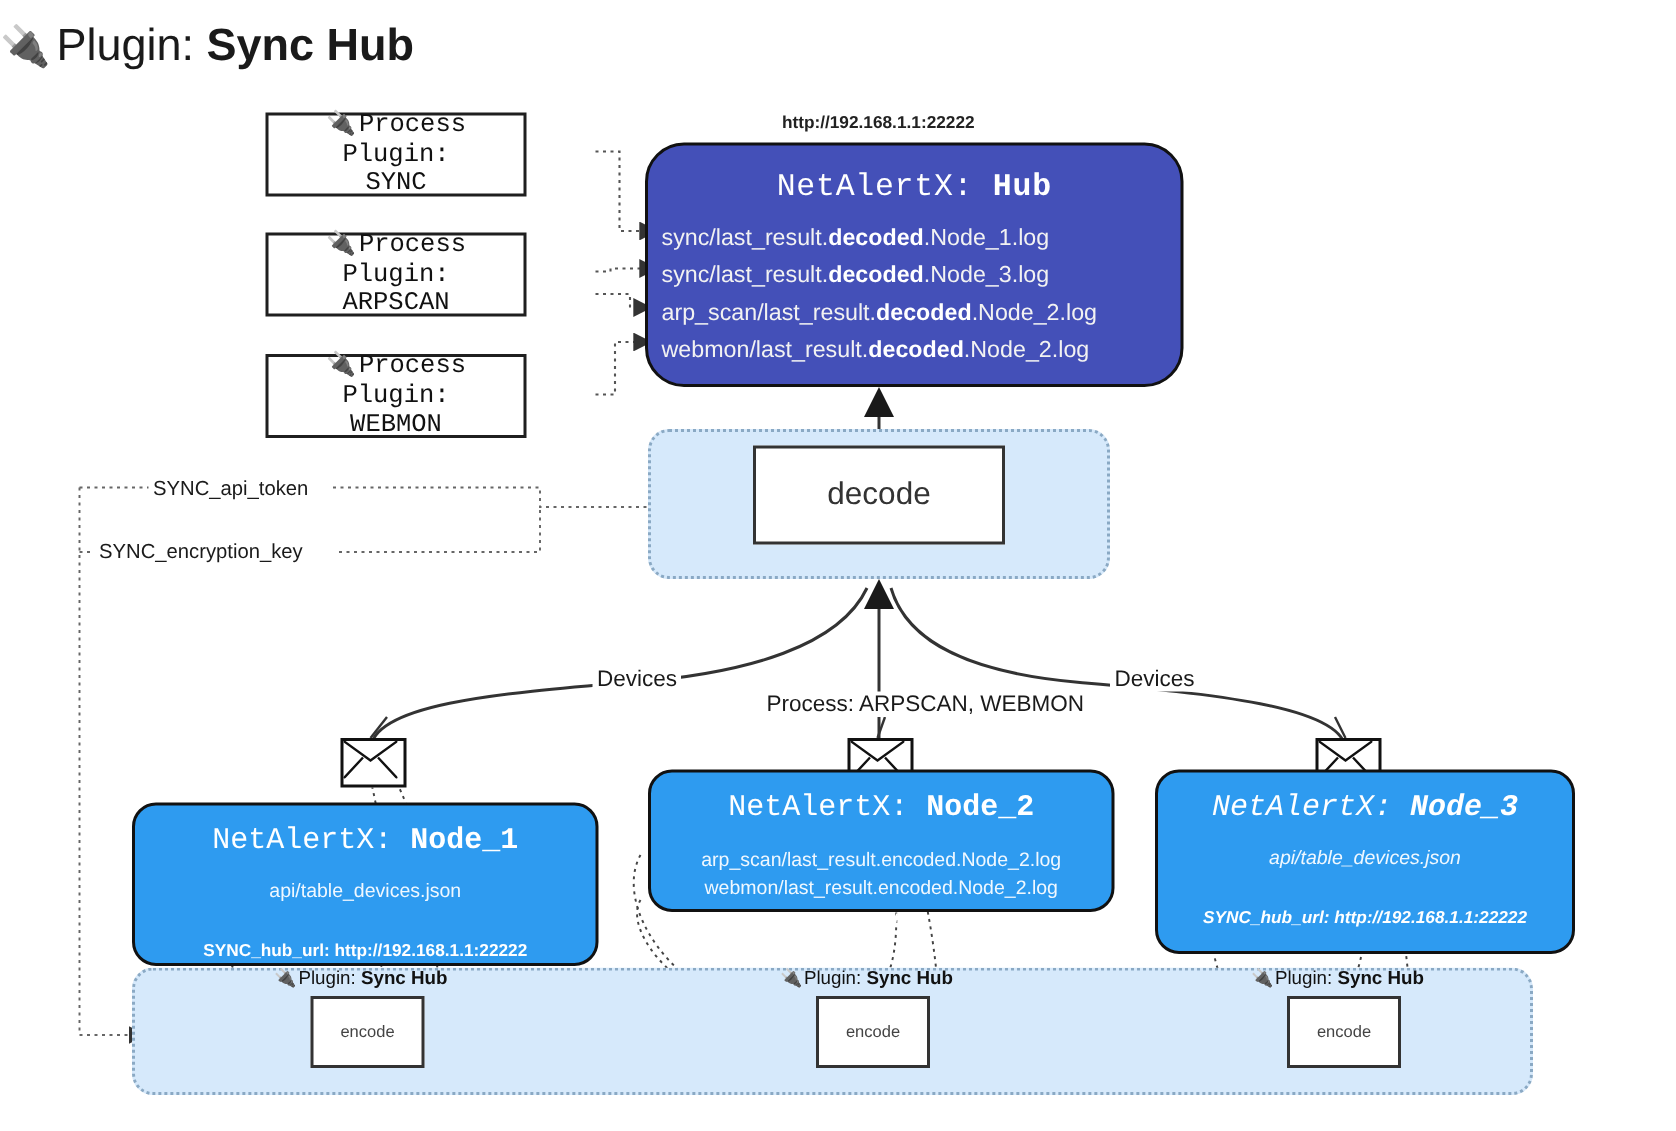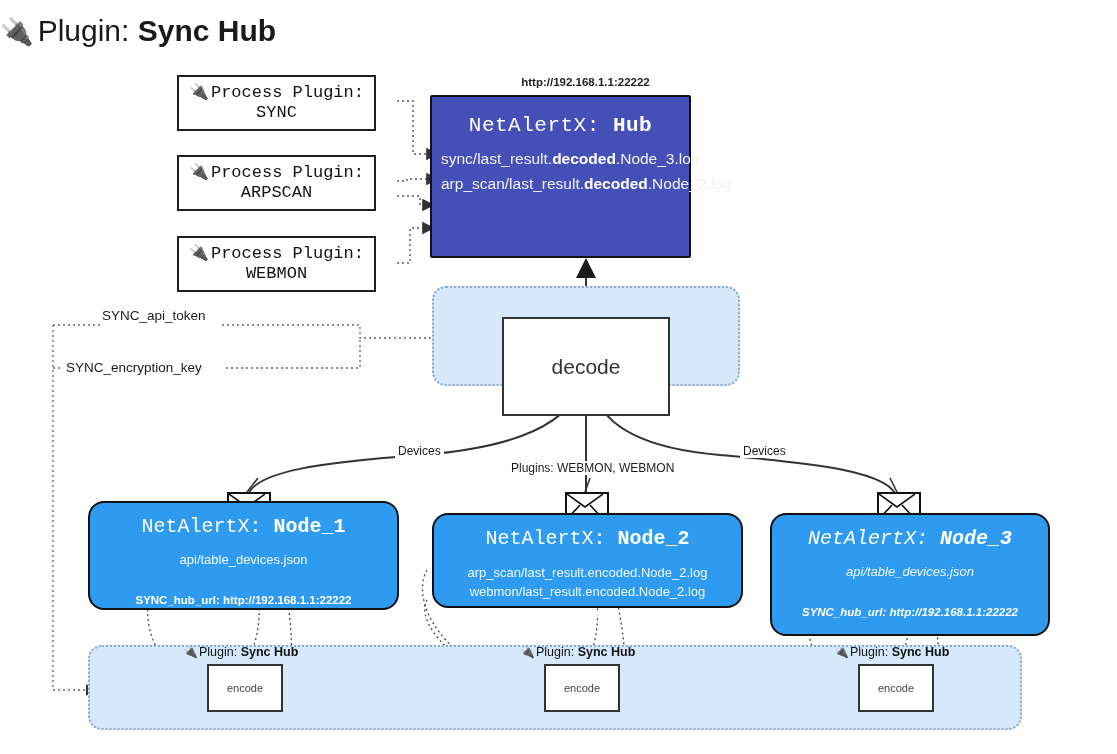--- a/index.html
+++ b/index.html
@@ -8,70 +8,70 @@
   .canvas{position:absolute;left:0;top:0;width:1117px;height:754px;}
   svg.layer{position:absolute;left:0;top:0;width:1117px;height:754px;pointer-events:none;}
   .node{position:absolute;box-sizing:border-box;}
 
   
   #title{left:0;top:14px;width:1117px;text-align:left;font-size:30px;color:#1a1a1a;}
   #title .plug{font-size:27px;margin-right:4px;}
   #title .b{font-weight:bold;}
 
   
-  .pbox{border:2px solid #1f1f1f;background:#fff;width:199px;height:56px;
+  .pbox{border:2px solid #1f1f1f;background:#fff;width:174px;height:56px;
         display:flex;align-items:center;justify-content:center;text-align:center;
         font-family:"Liberation Mono",monospace;font-size:17px;line-height:1.15;color:#111;}
   .pbox .plug{font-family:"DejaVu Sans",sans-serif;font-size:16px;margin-right:2px;}
 
   
-  #hub{left:430px;top:95px;width:261px;height:163px;background:#4450b8;
-       border:2px solid #111;border-radius:2px;color:#fff;}
+  #hub{left:430px;top:95px;width:359px;height:163px;background:#4450b8;
+       border:2px solid #111;border-radius:26px;color:#fff;}
   #hub .hub-title{font-family:"Liberation Mono",monospace;font-size:21px;text-align:center;
        margin-top:17px;letter-spacing:.5px;}
   #hub .hub-title b{font-weight:bold;}
   #hub .logline{font-size:15.5px;line-height:25px;padding-left:9px;white-space:nowrap;color:#f2f2f2;}
   #hub .logline b{font-weight:bold;color:#fff;}
   #hub .logs{margin-top:9px;}
   #huburl{left:430px;top:76px;width:311px;text-align:center;font-size:11.5px;font-weight:bold;color:#222;}
 
   
   .lcont{background:#d6e9fb;border:2px dotted #8aa9c4;border-radius:14px;}
   #decode-cont{left:432px;top:286px;width:308px;height:100px;}
   #encode-band{left:88px;top:645px;width:934px;height:85px;}
 
   .wbox{background:#fff;border:2px solid #333;display:flex;align-items:center;
         justify-content:center;color:#333;}
-  #decode{left:502px;top:297px;width:168px;height:99px;font-size:21px;
-          font-family:"Liberation Sans",sans-serif;margin-top:20px;}
+  #decode{left:502px;top:297px;width:168px;height:66px;font-size:21px;
+          font-family:"Liberation Sans",sans-serif;}
   .encbox{width:76px;height:48px;font-size:11px;font-family:"Liberation Sans",sans-serif;color:#444;}
   #enc1{left:207px;top:664px;} #enc2{left:544px;top:664px;} #enc3{left:858px;top:664px;}
 
   .plabel{font-size:12.5px;color:#111;white-space:nowrap;}
   .plabel b{font-weight:bold;}
   .plabel .plug{font-size:12px;margin-right:1px;}
   #pl1{left:183px;top:645px;} #pl2{left:520px;top:645px;} #pl3{left:834px;top:645px;}
 
   
   .nodebox{background:#2e9bf0;border:2px solid #111;border-radius:16px;color:#fff;}
-  #node1{left:88px;top:501px;width:311px;height:109px;}
+  #node1{left:88px;top:535px;width:311px;height:109px;}
   #node2{left:432px;top:513px;width:311px;height:95px;}
   #node3{left:770px;top:513px;width:280px;height:123px;font-style:italic;}
   .nodebox .ntitle{font-family:"Liberation Mono",monospace;font-size:20px;text-align:center;margin-top:12px;}
   .nodebox .ntitle b{font-weight:bold;}
   .nodebox .nfile{font-size:13px;text-align:center;color:#f0f8ff;}
   .nodebox .nurl{font-size:11.5px;font-weight:bold;text-align:center;color:#fff;}
 
   
   .env{position:absolute;width:40px;height:29px;background:#fff;border:2px solid #111;}
   #env1{left:227px;top:492px;} #env2{left:565px;top:492px;} #env3{left:877px;top:492px;}
 
   
-  .elabel{position:absolute;font-size:12px;color:#1a1a1a;background:#fff;padding:0 3px;white-space:nowrap;}
-  #lab-api{left:99px;top:308px;font-size:13.5px;}
+  .elabel{position:absolute;font-size:15px;color:#1a1a1a;background:#fff;padding:0 3px;white-space:nowrap;}
+  #lab-api{left:99px;top:318px;font-size:13.5px;}
   #lab-enc{left:63px;top:360px;font-size:13.5px;}
   #lab-dev1{left:395px;top:444px;}
   #lab-dev2{left:740px;top:444px;}
   #lab-plugins{left:508px;top:461px;}
 </style>
 </head>
 <body>
 
 <div class="canvas">
 
@@ -134,33 +134,35 @@
     <div><span class="plug">🔌</span><span>Process Plugin:</span><br><span>ARPSCAN</span></div>
   </div>
   <div class="node pbox" style="left:177px;top:236px;">
     <div><span class="plug">🔌</span><span>Process Plugin:</span><br><span>WEBMON</span></div>
   </div>
 
   <div class="node" id="huburl">http://192.168.1.1:22222</div>
   <div class="node" id="hub">
     <div class="hub-title"><span>NetAlertX: </span><b>Hub</b></div>
     <div class="logs">
+      <div class="logline"><span>sync/last_result.</span><b>decoded</b><span>.Node_1.log</span></div>
       <div class="logline"><span>sync/last_result.</span><b>decoded</b><span>.Node_3.log</span></div>
       <div class="logline"><span>arp_scan/last_result.</span><b>decoded</b><span>.Node_2.log</span></div>
+      <div class="logline"><span>webmon/last_result.</span><b>decoded</b><span>.Node_2.log</span></div>
     </div>
   </div>
 
   <div class="node lcont" id="decode-cont"></div>
   <div class="node wbox" id="decode">decode</div>
 
   <div class="elabel" id="lab-api">SYNC_api_token</div>
   <div class="elabel" id="lab-enc">SYNC_encryption_key</div>
   <div class="elabel" id="lab-dev1">Devices</div>
   <div class="elabel" id="lab-dev2">Devices</div>
-  <div class="elabel" id="lab-plugins">Plugins: WEBMON, WEBMON</div>
+  <div class="elabel" id="lab-plugins">Process: ARPSCAN, WEBMON</div>
 
   <div class="env" id="env1">
     <svg width="36" height="25" viewBox="0 0 36 25">
         <path d="M0,0 L18,13 L36,0" fill="none" stroke="#111" stroke-width="1.6"></path>
         <path d="M0,25 L13,11 M36,25 L23,11" fill="none" stroke="#111" stroke-width="1.6"></path>
       </svg>
   </div>
   <div class="env" id="env2">
     <svg width="36" height="25" viewBox="0 0 36 25">
         <path d="M0,0 L18,13 L36,0" fill="none" stroke="#111" stroke-width="1.6"></path>

